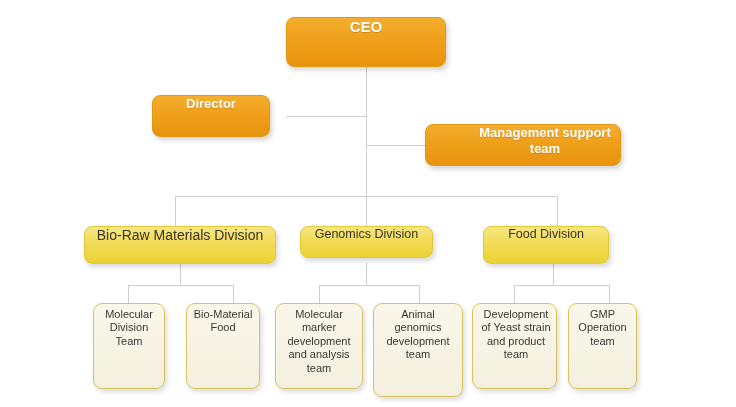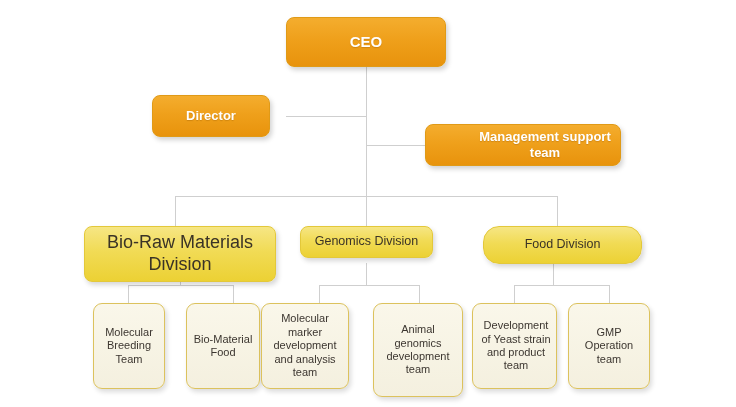--- a/index.html
+++ b/index.html
@@ -24,21 +24,20 @@
     background: #cfcfcf;
   }
   .conn.v { width: 1px; }
   .conn.h { height: 1px; }
 
   
   .node {
     position: absolute;
     box-sizing: border-box;
     display: flex;
-    align-items: center;
     justify-content: center;
     text-align: center;
     border-radius: 8px;
     line-height: 1.22;
   }
 
   
   .node.orange {
     background: linear-gradient(180deg, #f4ad2e 0%, #efa01b 45%, #e8930c 100%);
     color: #ffffff;
@@ -106,49 +105,49 @@
   </div>
 
   <div class="node orange" style="left:152px; top:95px; width:118px; height:42px; font-size:13px;">
     <span class="label">Director</span>
   </div>
 
   <div class="node orange" style="left:425px; top:124px; width:196px; height:42px; font-size:13px;padding-left:44px;">
     <span class="label">Management support team</span>
   </div>
 
-  <div class="node yellow" style="left:84px; top:226px; width:192px; height:56px; font-size:18px;">
+  <div class="node yellow" style="left:84px; top:226px; width:192px; height:38px; font-size:14px;">
     <span class="label">Bio-Raw Materials Division</span>
   </div>
 
   <div class="node yellow" style="left:300px; top:226px; width:133px; height:32px; font-size:12.5px;">
     <span class="label">Genomics Division</span>
   </div>
 
-  <div class="node yellow" style="left:483px; top:226px; width:159px; height:38px; font-size:12.5px;border-radius:16px;">
+  <div class="node yellow" style="left:483px; top:226px; width:126px; height:38px; font-size:12.5px;">
     <span class="label">Food Division</span>
   </div>
 
   <div class="node cream" style="left:93px; top:303px; width:72px; height:86px; font-size:11px;">
-    <span class="label">Molecular Breeding Team</span>
+    <span class="label">Molecular Division Team</span>
   </div>
 
   <div class="node cream" style="left:186px; top:303px; width:74px; height:86px; font-size:11px;">
     <span class="label">Bio-Material Food</span>
   </div>
 
-  <div class="node cream" style="left:261px; top:303px; width:88px; height:86px; font-size:11px;">
+  <div class="node cream" style="left:275px; top:303px; width:88px; height:86px; font-size:11px;">
     <span class="label">Molecular marker development and analysis team</span>
   </div>
 
   <div class="node cream" style="left:373px; top:303px; width:90px; height:94px; font-size:11px;">
     <span class="label">Animal genomics development team</span>
   </div>
 
   <div class="node cream" style="left:472px; top:303px; width:85px; height:86px; font-size:11px;padding-left:8px;">
     <span class="label">Development of Yeast strain and product team</span>
   </div>
 
-  <div class="node cream" style="left:568px; top:303px; width:82px; height:86px; font-size:11px;">
+  <div class="node cream" style="left:568px; top:303px; width:69px; height:86px; font-size:11px;">
     <span class="label">GMP Operation team</span>
   </div>
 
 </div>
 
 </body></html>

